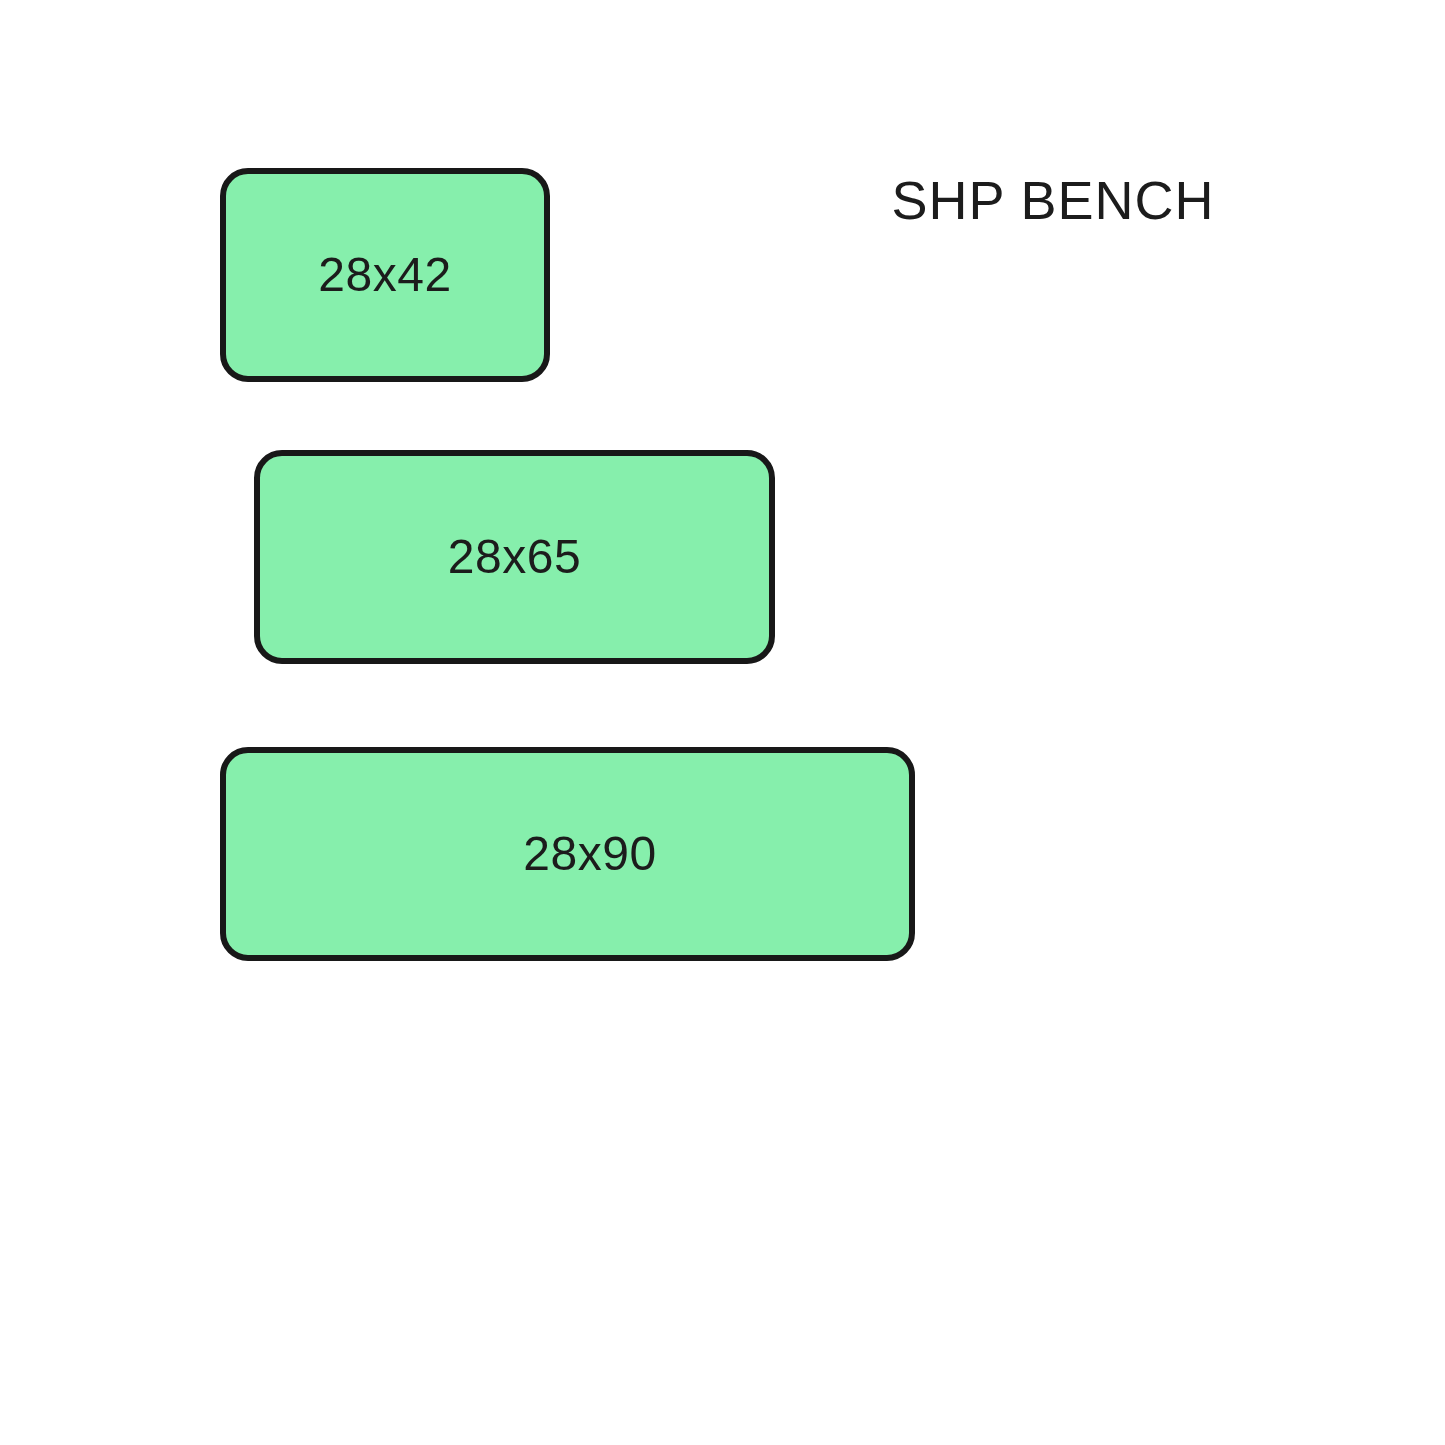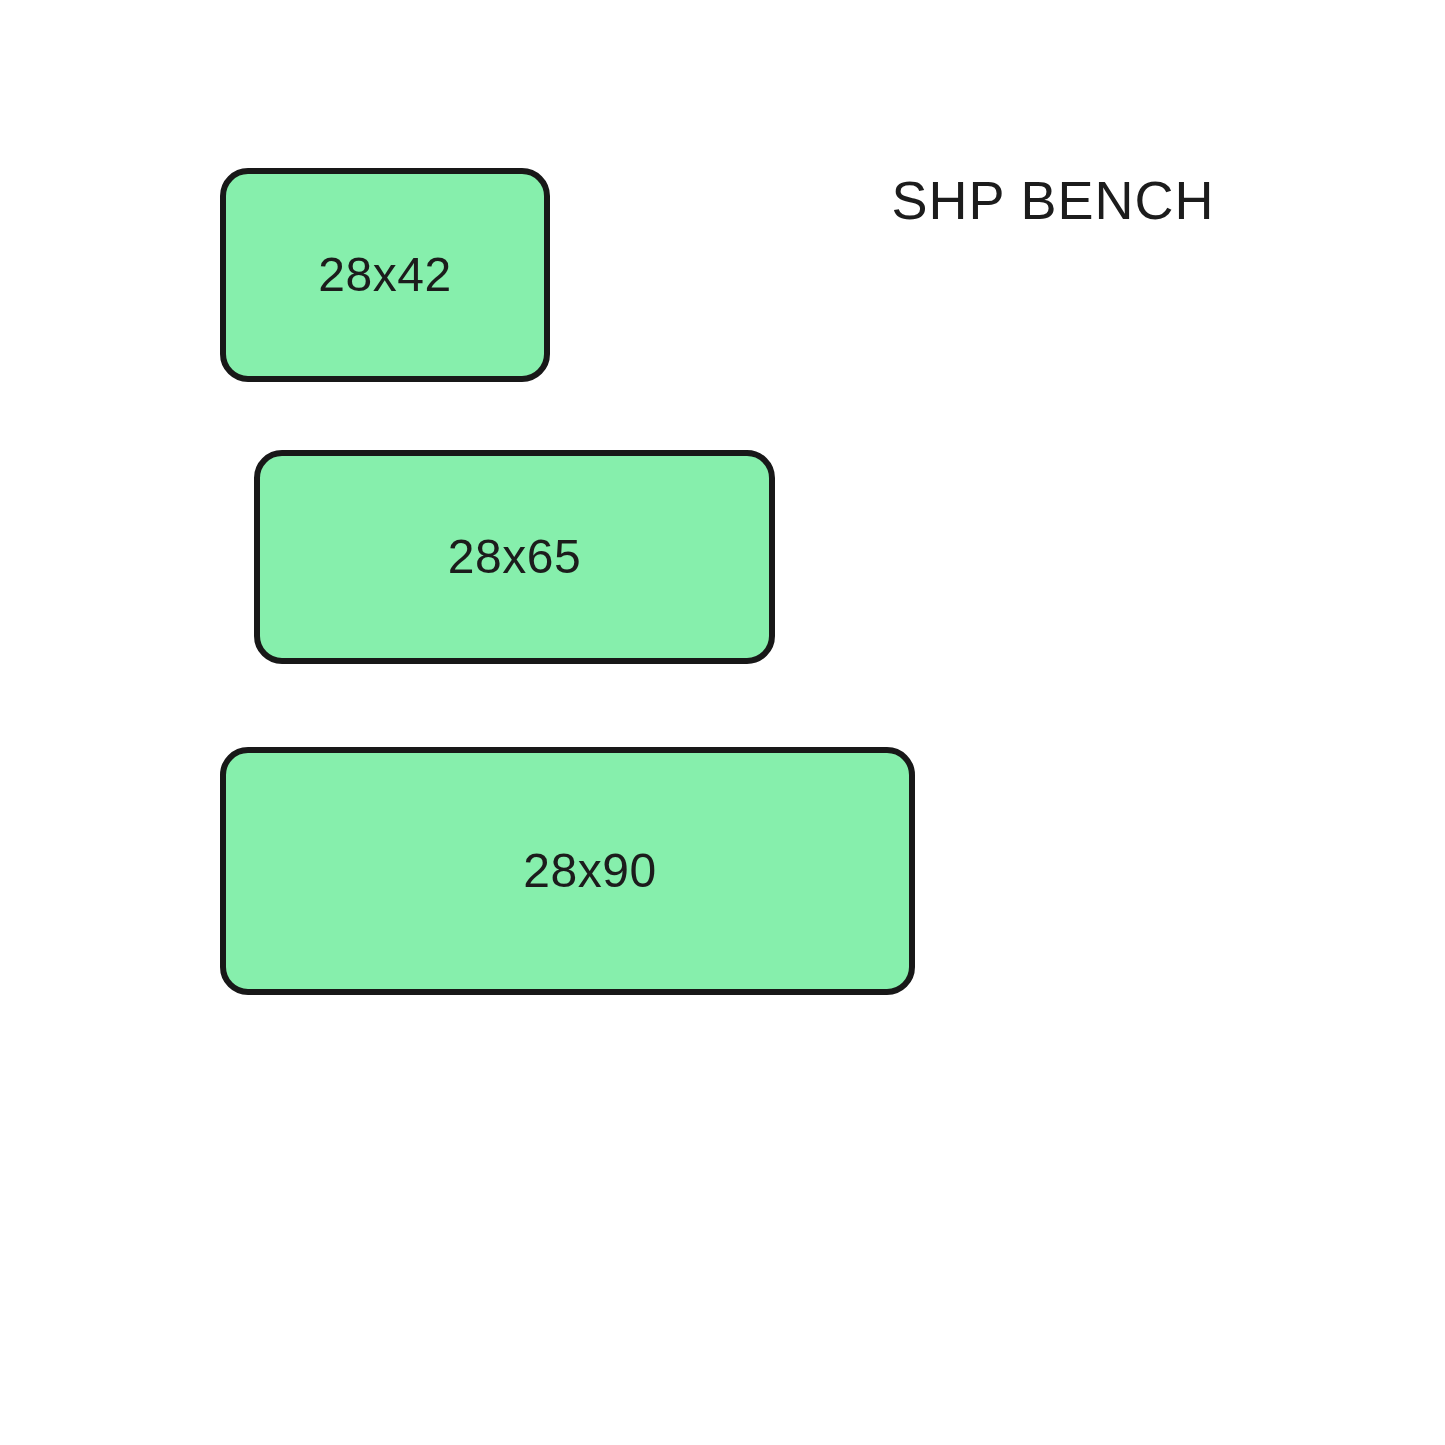--- a/index.html
+++ b/index.html
@@ -27,21 +27,21 @@
   }
   .board .size-label {
     color: #1c1c1c;
     font-size: 48px;
     letter-spacing: 0.5px;
     line-height: 1;
     user-select: none;
   }
   .board-1 { left: 220px; top: 168px;  width: 330px; height: 214px; }
   .board-2 { left: 215px; top: 450px;  width: 521px; height: 214px; margin-left: 39px; }
-  .board-3 { left: 220px; top: 747px;  width: 695px; height: 248px; padding-left: 45px; }
+  .board-3 { left: 220px; top: 747px;  width: 695px; height: 214px; padding-left: 45px; }
   .board-4 { left: 228px; top: 1042px; width: 990px; height: 226px; }
 
   .diagram-title {
     position: absolute;
     left: 858px;
     top: 162px;
     width: 390px;
     text-align: center;
     color: #1c1c1c;
     font-size: 54px;

